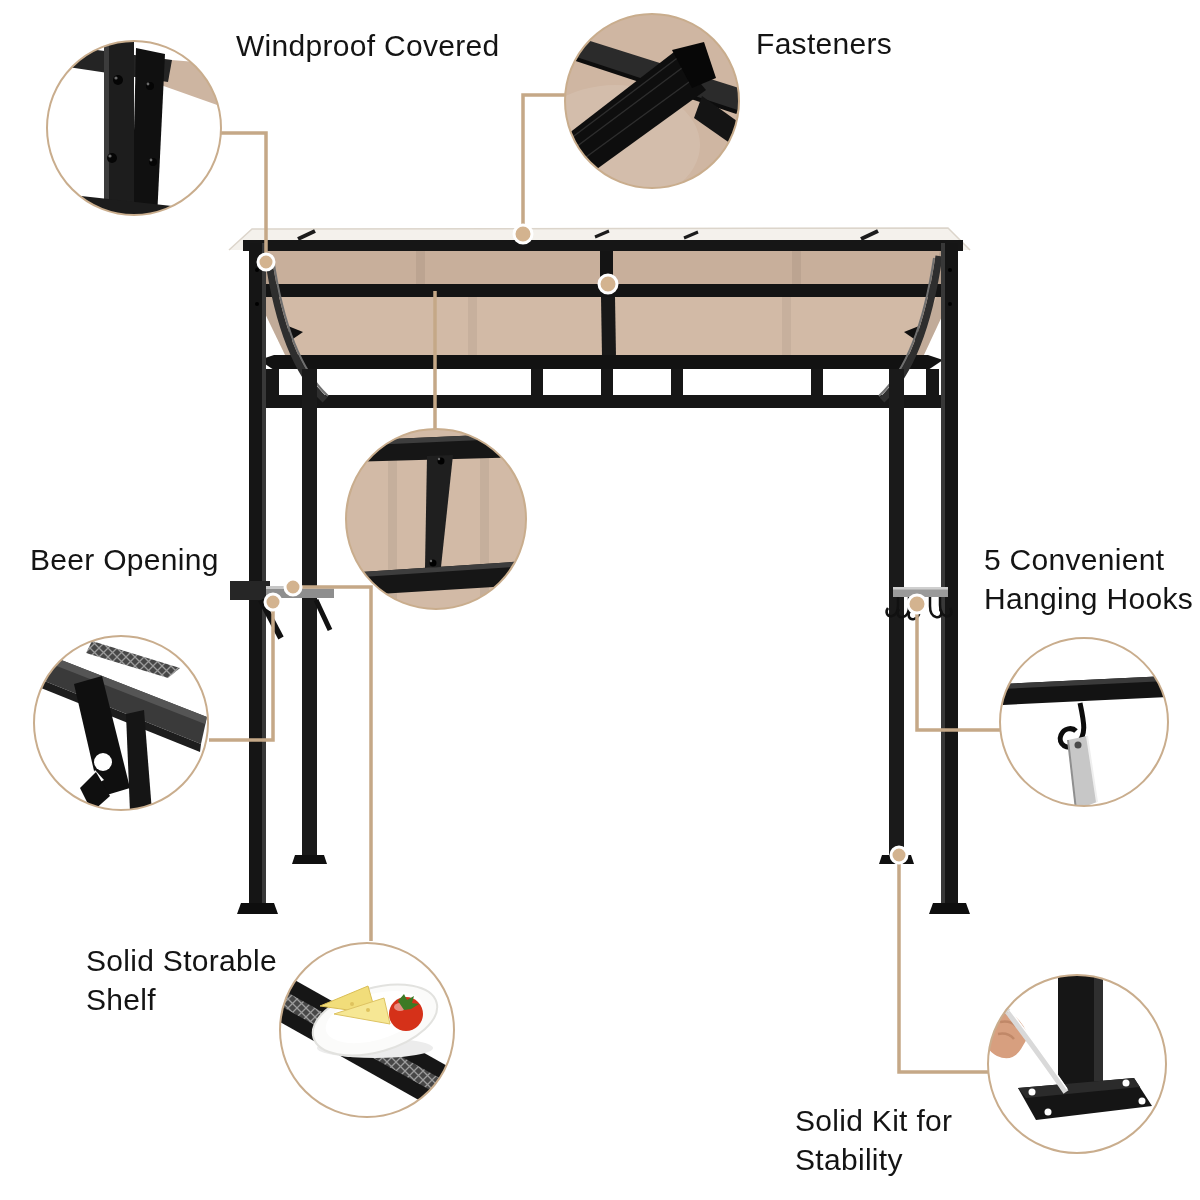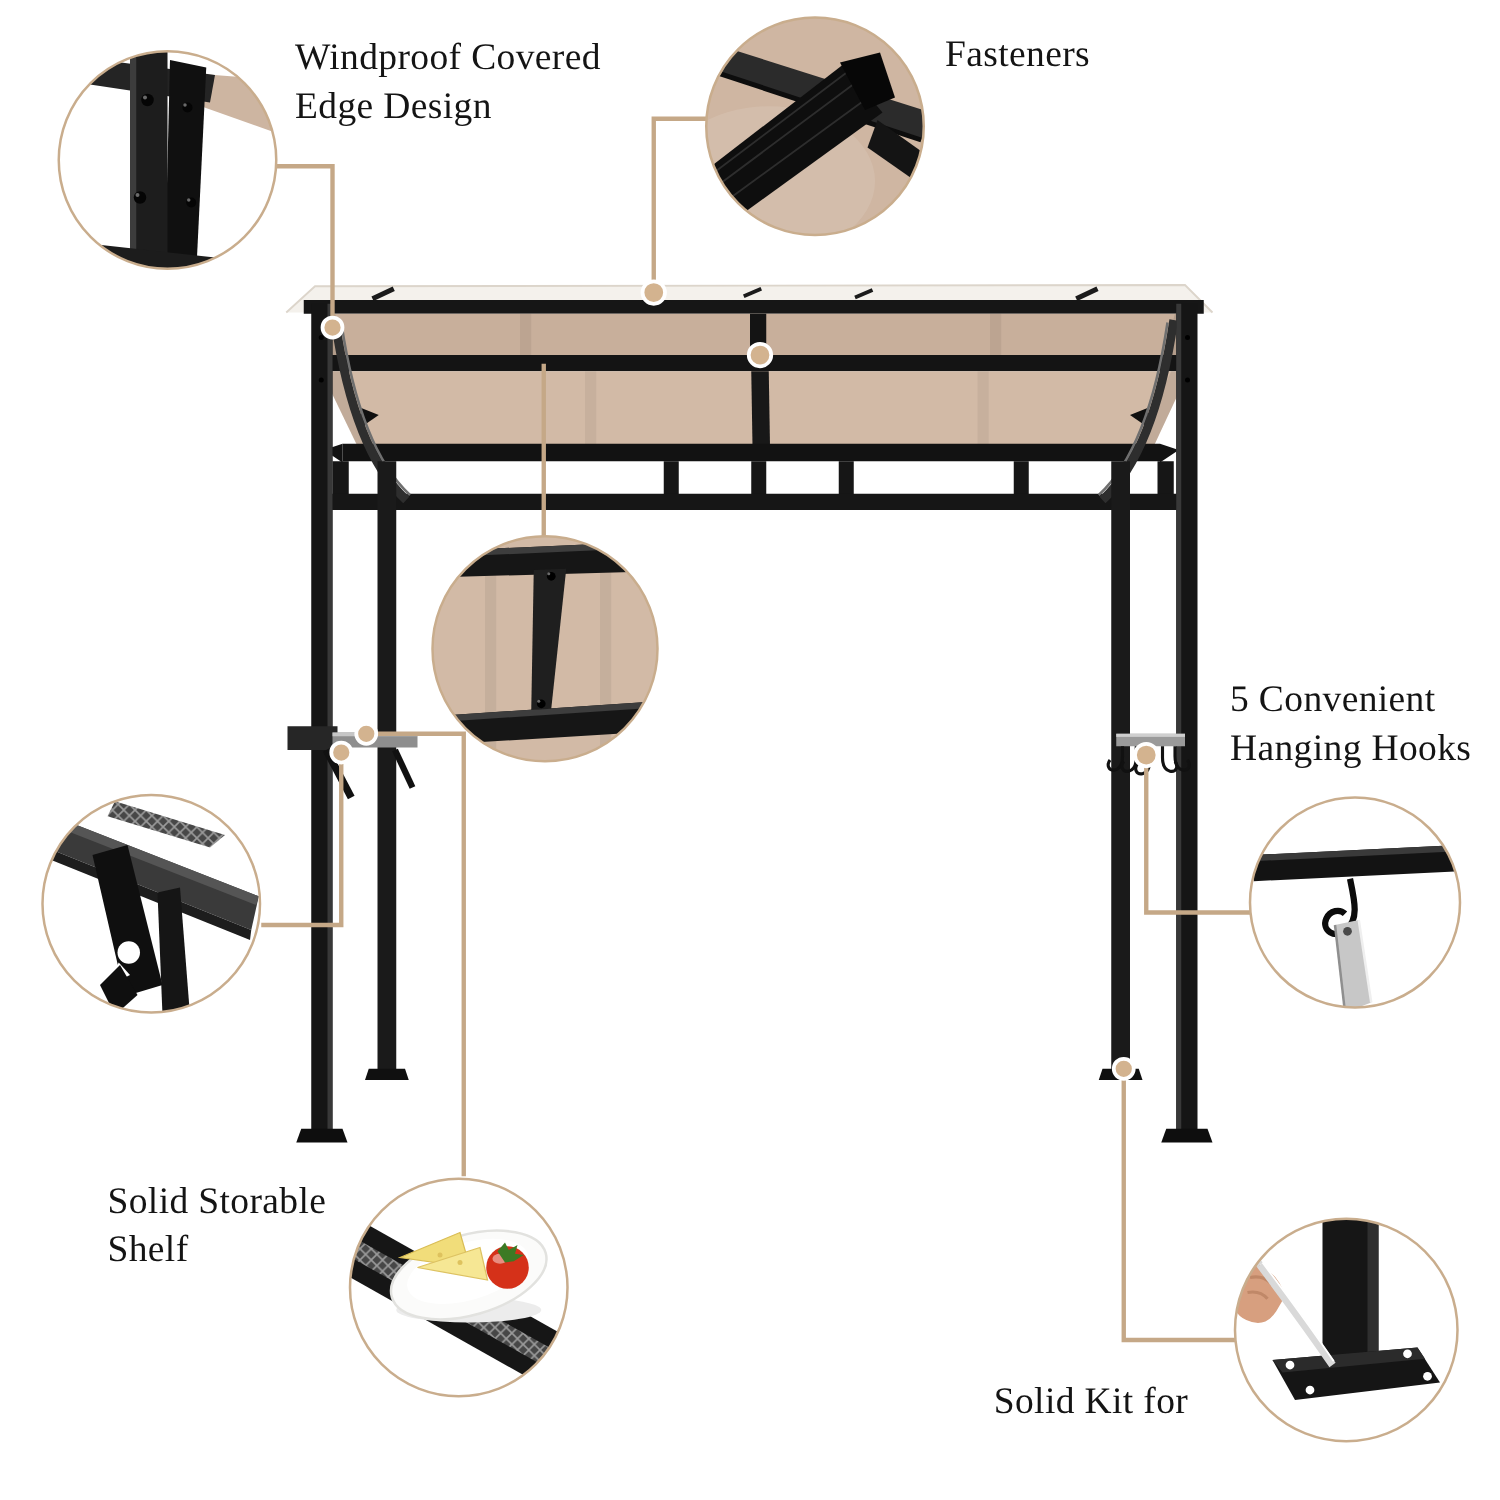--- a/index.html
+++ b/index.html
@@ -1,20 +1,20 @@
 <!DOCTYPE html>
 <html style="--background: #ffffff; --text: #141414; --frame: #181818; --canopy_upper: #c8af9b; --canopy_lower: #d2baa6; --canopy_top_strip: #f4f1ec; --connector: #c5a887; --dot: #d3b38f; --shelf_gray: #8e8e8e; --plate_white: #fbfbfa; --cheese_yellow: #f1dd7a; --tomato_red: #d53119; --skin: #d79f7f; --steel_silver: #d9d9d9;"><head>
 <meta charset="utf-8">
 <style>
   html,body{margin:0;padding:0;background:#ffffff;}
   .stage{
     position:relative;
     width:1200px;height:1200px;
     background:var(--background,#fff);
-    font-family:Liberation Serif, serif;
+    font-family:Liberation Sans, sans-serif;
     overflow:hidden;
   }
   .stage svg{position:absolute;left:0;top:0;}
   .label{
     position:absolute;
     color:var(--text,#141414);
     font-size:30px;
     line-height:39px;
     letter-spacing:0.3px;
     white-space:nowrap;
@@ -293,40 +293,41 @@
       <path d="M1008,1012 L999,1001" stroke="#d9d9d9" stroke-width="6"></path>
       <path d="M1008,1012 C1026,1036 1048,1066 1066,1092" stroke="#d9d9d9" stroke-width="6" fill="none"></path>
       <path d="M1010,1010 C1028,1034 1050,1064 1067,1089" stroke="#ffffff" stroke-width="1.5" fill="none"></path>
     </g>
     <circle cx="1077" cy="1064" r="89" fill="none" stroke="#c9ad8d" stroke-width="2"></circle>
   </g>
 </svg>
 
 <div class="label" style="left:236px;top:26px">
   <div>Windproof Covered</div>
-  <div>Edge Design</div>
 </div>
 
 <div class="label" style="left:756px;top:24px">
   <div>Fasteners</div>
 </div>
 
 <div class="label" style="left:538px;top:444px">
 </div>
 
 <div class="label" style="left:30px;top:540px">
+  <div>Beer Opening</div>
 </div>
 
 <div class="label" style="left:984px;top:540px">
   <div>5 Convenient</div>
   <div>Hanging Hooks</div>
 </div>
 
 <div class="label" style="left:86px;top:941px">
   <div>Solid Storable</div>
   <div>Shelf</div>
 </div>
 
 <div class="label" style="left:795px;top:1101px">
   <div>Solid Kit for</div>
+  <div>Stability</div>
 </div>
 
 </div>
 
 </body></html>

